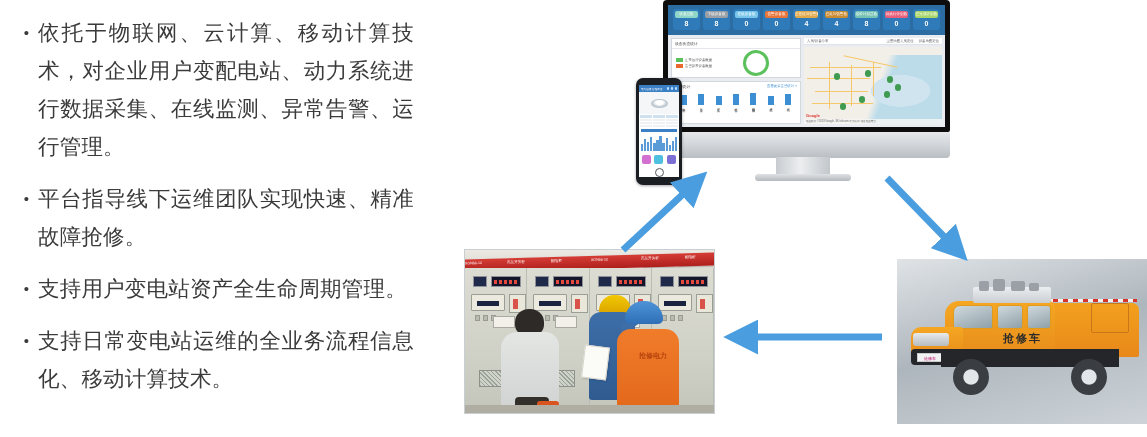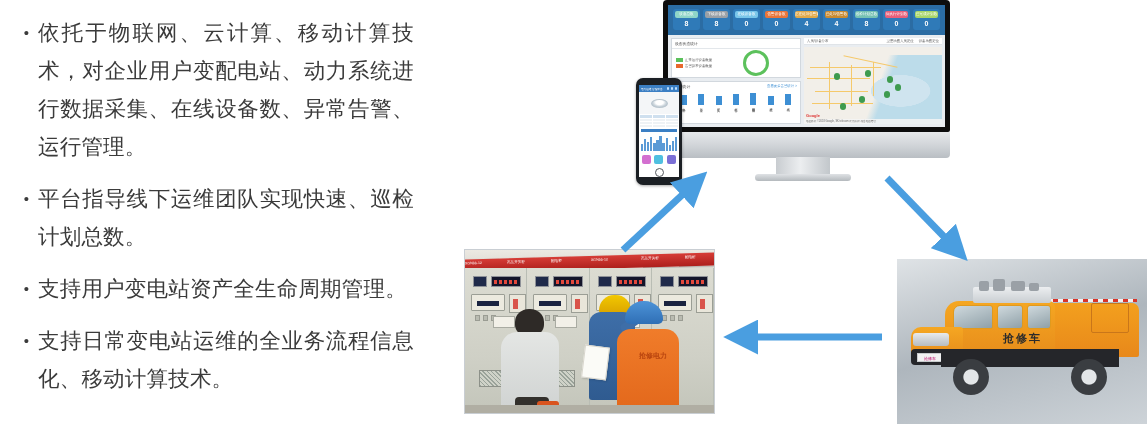--- a/index.html
+++ b/index.html
@@ -274,26 +274,26 @@
 </style>
 </head>
 <body>
 
 <div class="slide">
 
   <div class="bullets">
 
     <div class="bullet-row">
       <div class="bullet-dot">•</div>
-      <div class="bullet-text">依托于物联网、云计算、移动计算技术，对企业用户变配电站、动力系统进行数据采集、在线设备数、异常告警、运行管理。</div>
+      <div class="bullet-text">依托于物联网、云计算、移动计算技术，对企业用户变配电站、动力系统进行数据采集、在线监测、异常告警、运行管理。</div>
     </div>
 
     <div class="bullet-row">
       <div class="bullet-dot">•</div>
-      <div class="bullet-text">平台指导线下运维团队实现快速、巡检计划总数。</div>
+      <div class="bullet-text">平台指导线下运维团队实现快速、精准故障抢修。</div>
     </div>
 
     <div class="bullet-row">
       <div class="bullet-dot">•</div>
       <div class="bullet-text">支持用户变电站资产全生命周期管理。</div>
     </div>
 
     <div class="bullet-row">
       <div class="bullet-dot">•</div>
       <div class="bullet-text">支持日常变电站运维的全业务流程信息化、移动计算技术。</div>

